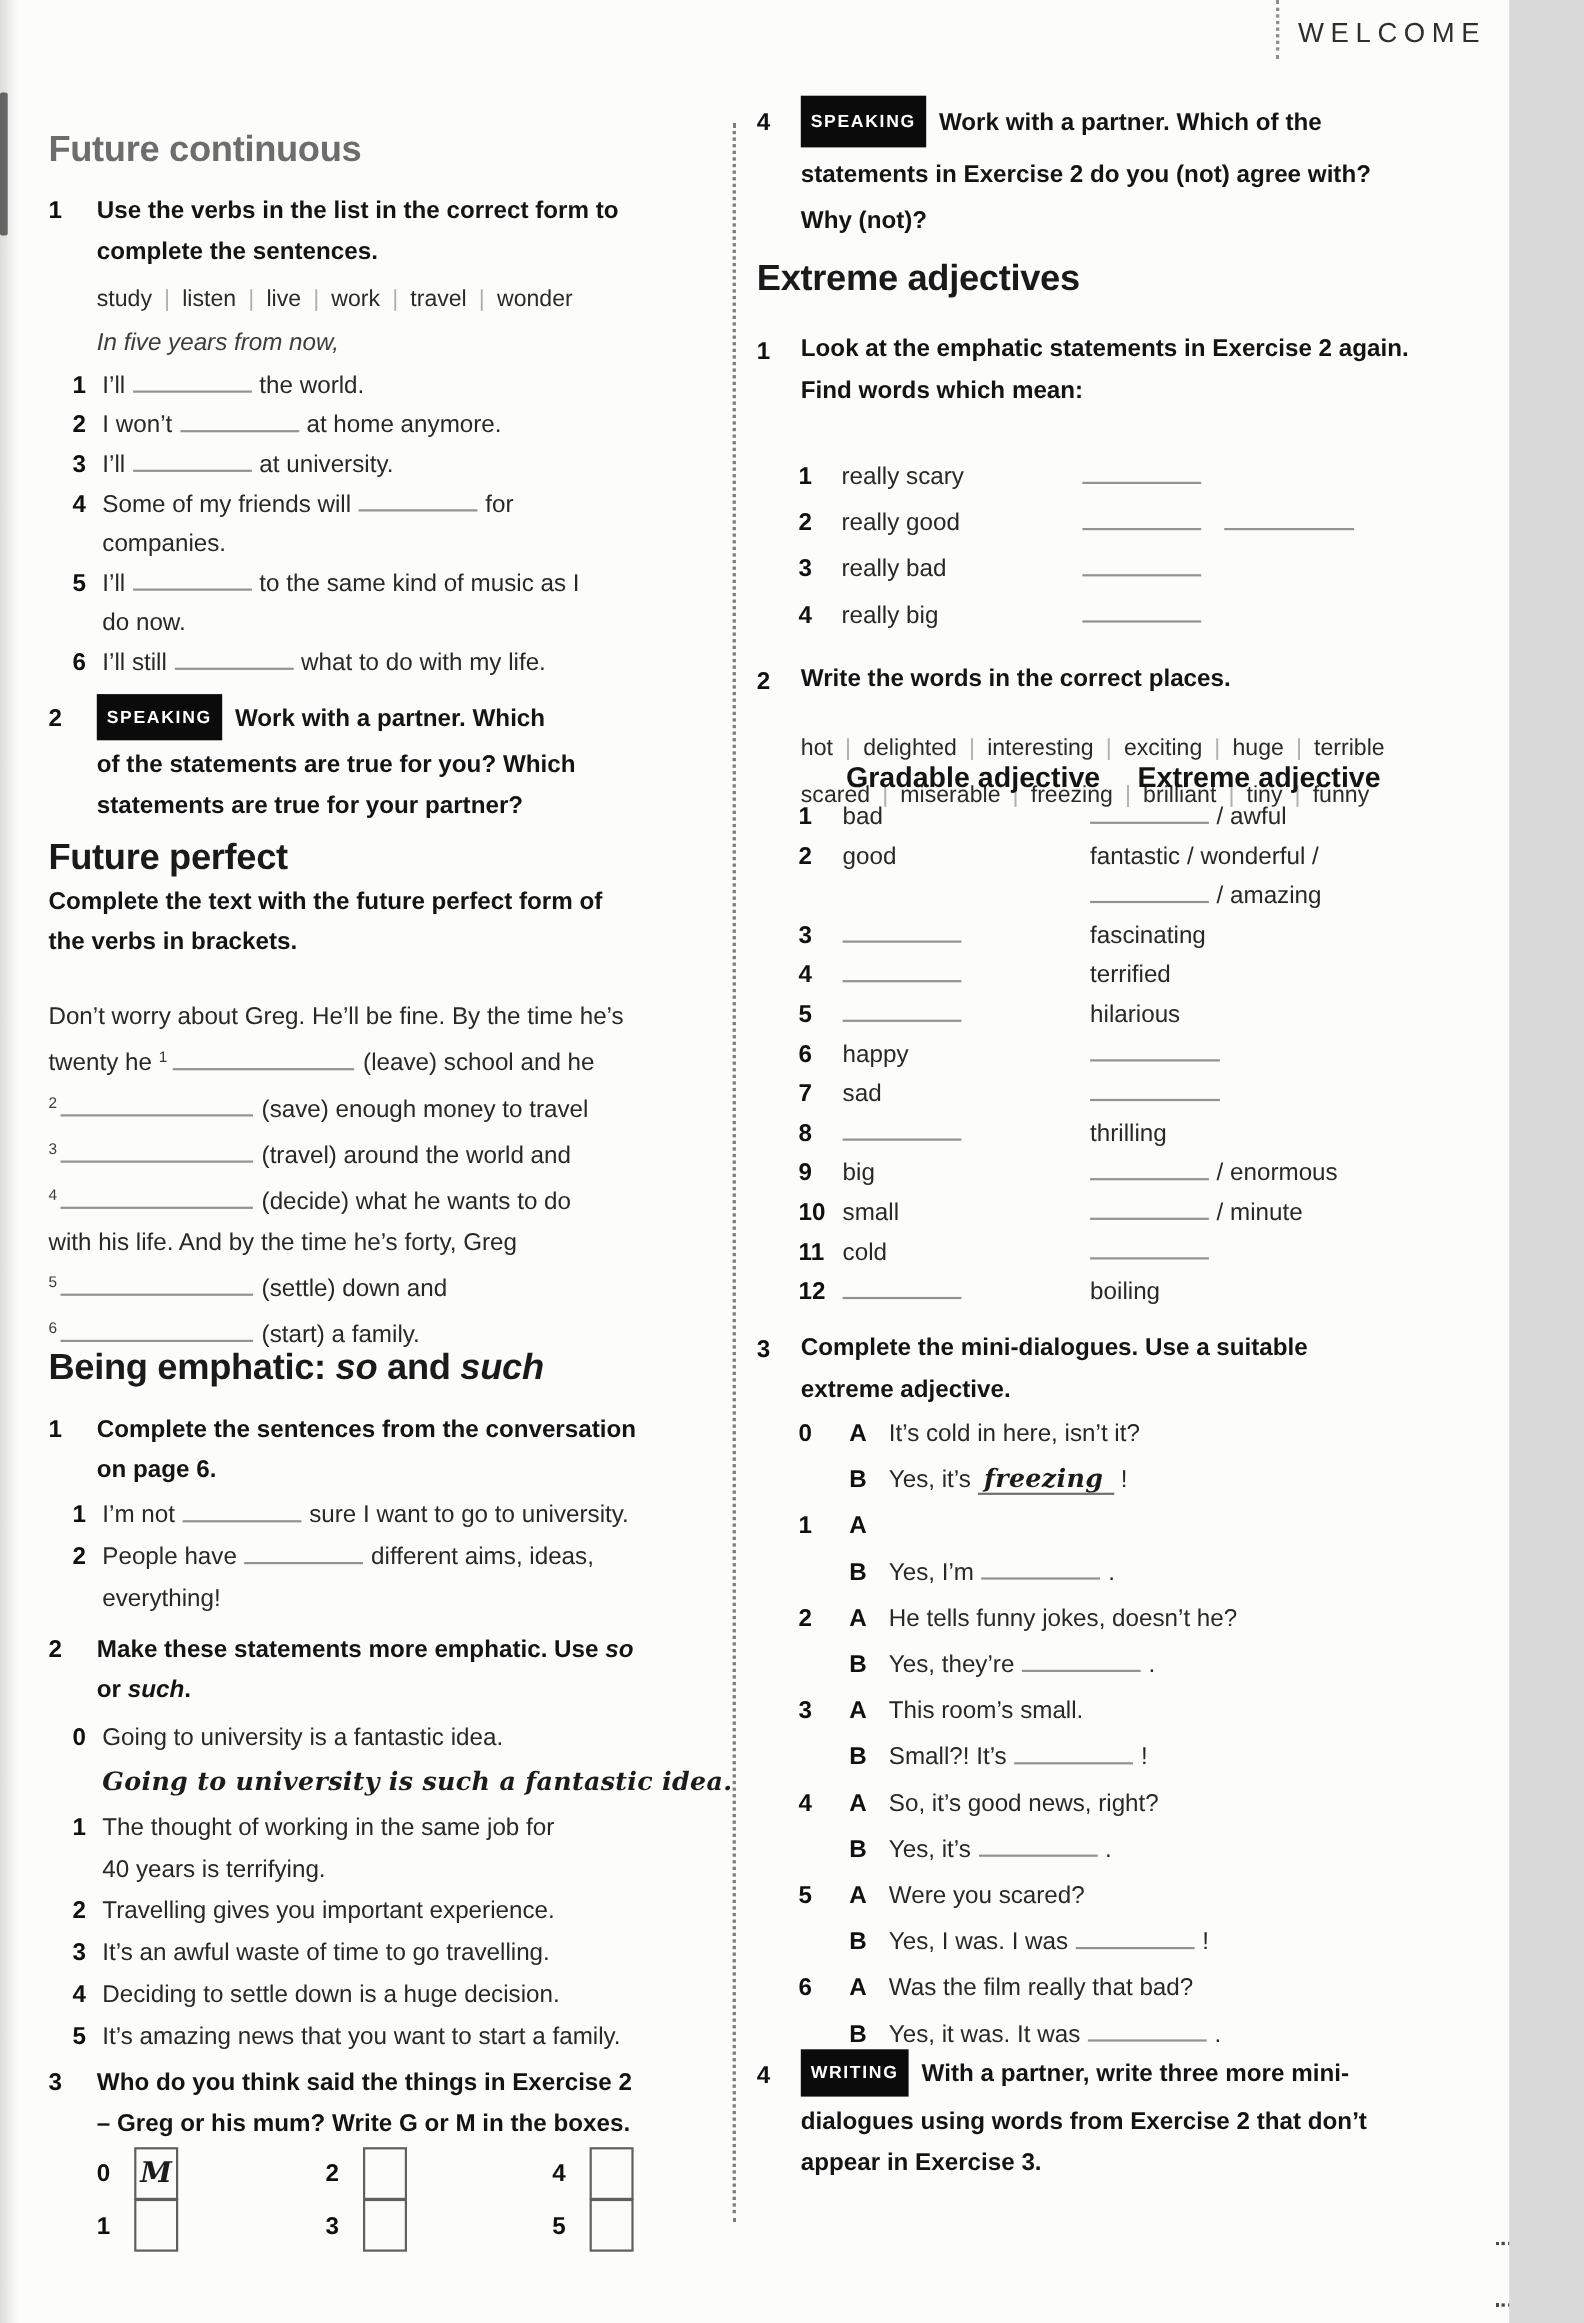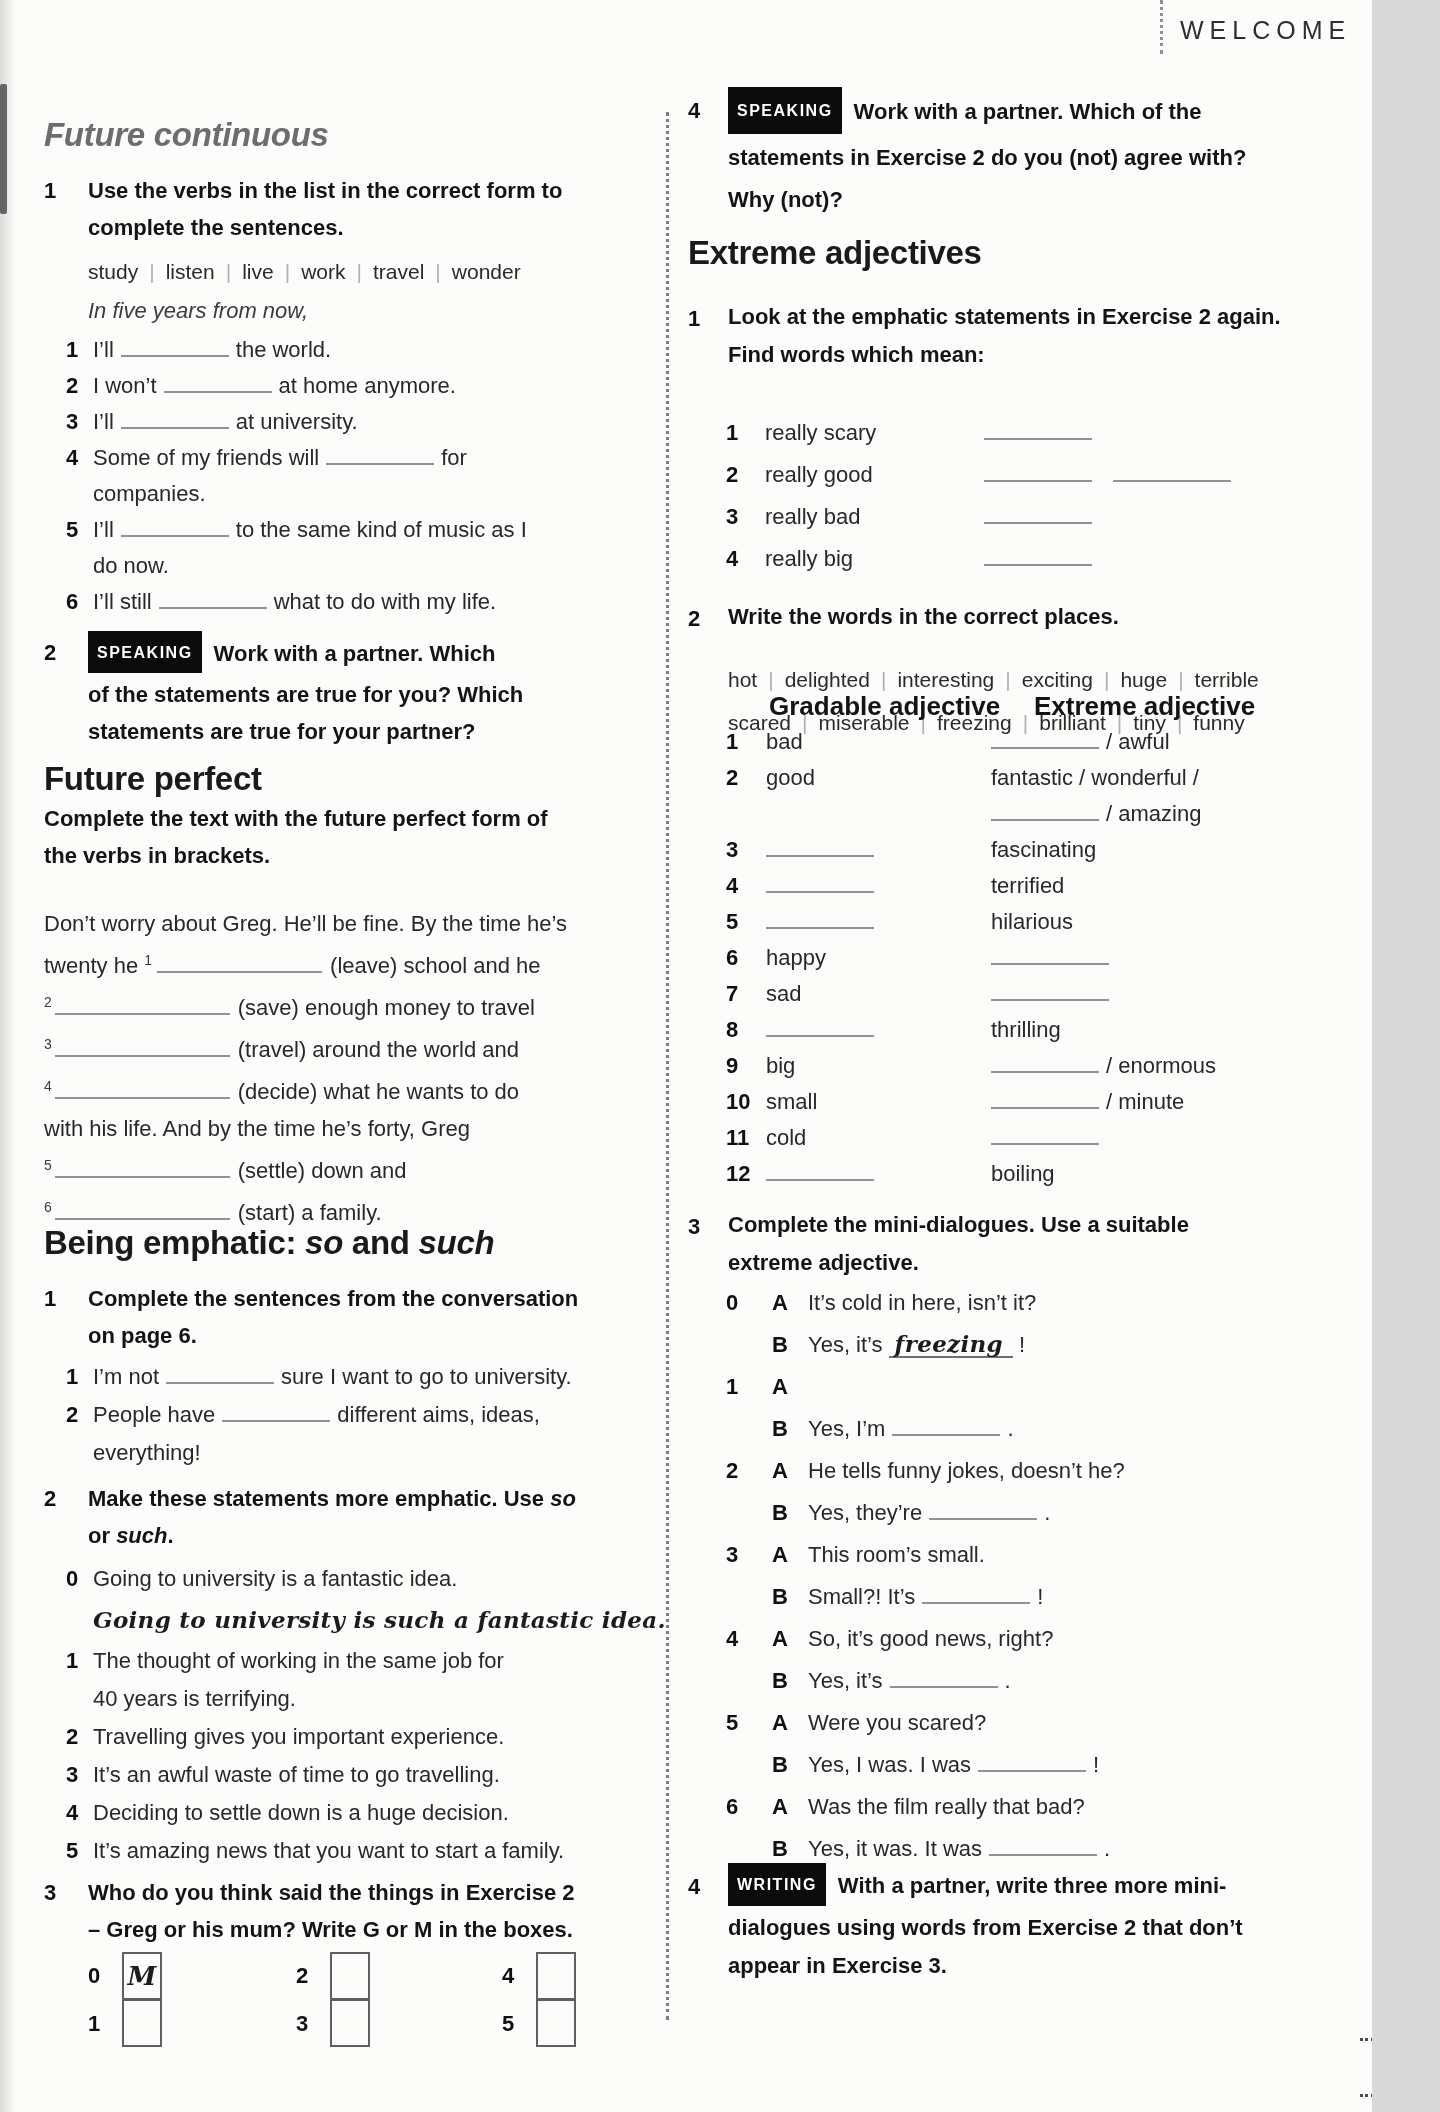--- a/index.html
+++ b/index.html
@@ -13,21 +13,21 @@
   .edge-mark{position:absolute;left:0;top:84px;width:7px;height:130px;background:#2f2f2f;opacity:.7;border-radius:2px;}
 
   
   .divider{position:absolute;left:666px;top:112px;height:1908px;width:0;border-left:3px dotted #7d7d7d;}
   .header-rule{position:absolute;left:1160px;top:0;height:54px;width:0;border-left:3px dotted #8f8f8f;}
 
   .welcome{position:absolute;left:1180px;top:16px;font-size:25px;letter-spacing:6px;color:#2e2e2e;}
 
   .sect{font-size:33px;font-weight:700;color:#1a1a1a;letter-spacing:-.3px;white-space:nowrap;}
   .sect .it{font-style:italic;}
-  .sect.gray{color:#6d6d6d;font-style:italic;}
+  .sect.gray{color:#6d6d6d;}
 
   .exblock{position:absolute;}
   .exnum{position:absolute;left:-44px;top:0;font-weight:700;font-size:22px;color:#101010;line-height:37px;}
   .exnum.r{left:-40px;line-height:42px;}
 
   .instr{font-size:22px;font-weight:700;color:#141414;line-height:37px;}
   .instr .line{white-space:nowrap;}
   .lh38 .line{line-height:38px;}
   .lh42 .line{line-height:42px;}
   .instr .it{font-style:italic;}

